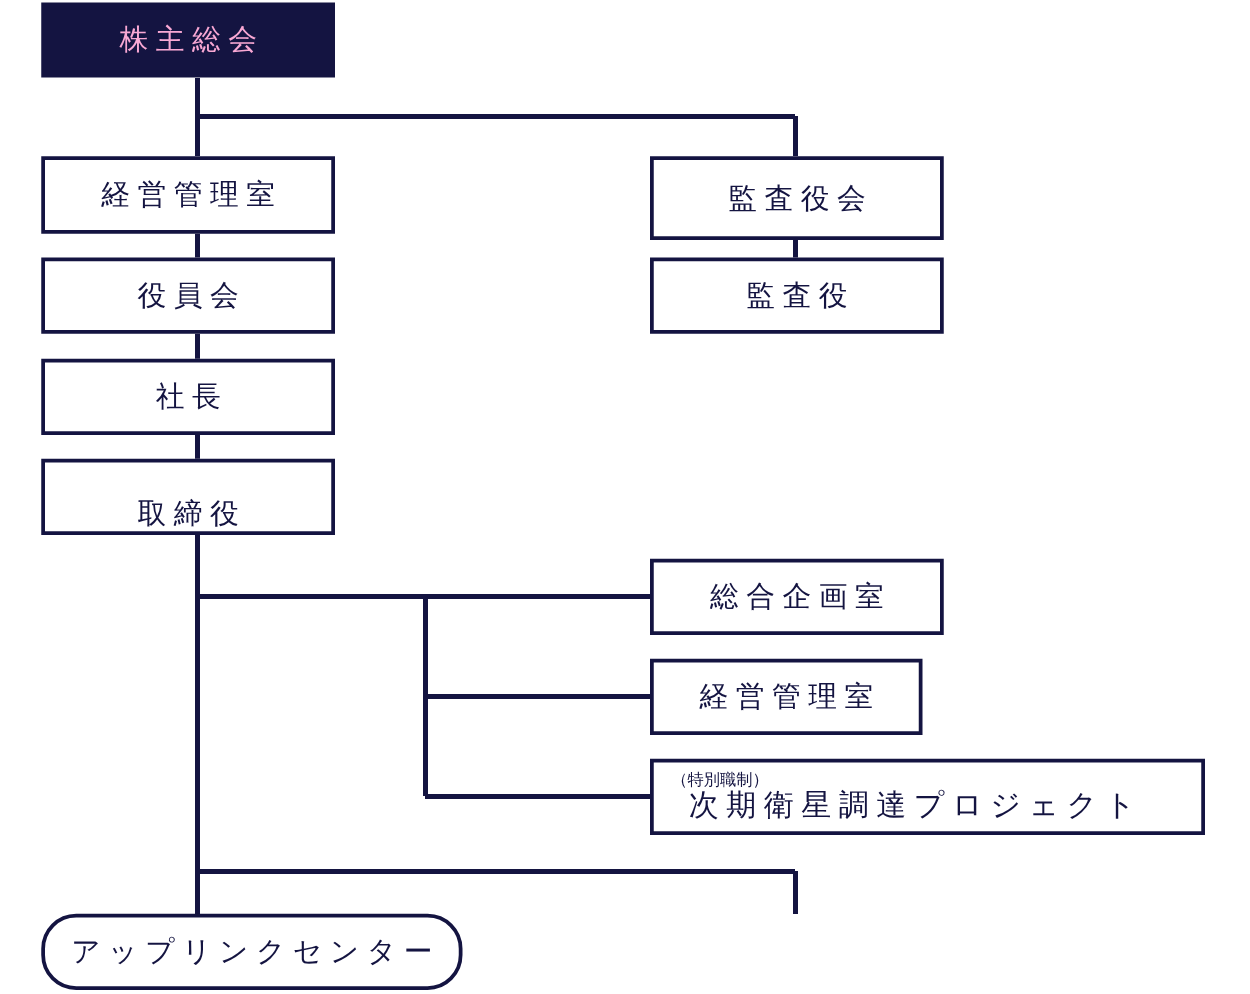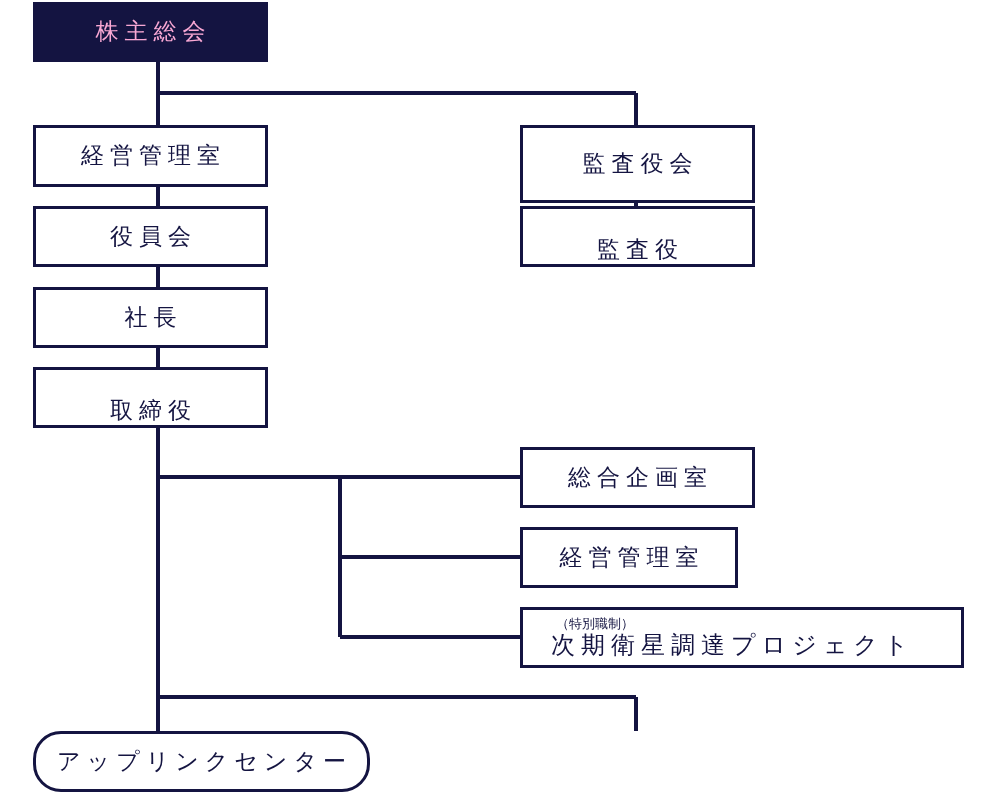--- a/index.html
+++ b/index.html
@@ -51,21 +51,21 @@
     white-space: nowrap;
     font-weight: 400;
   }
   .node-sublabel {
     font-size: 13px;
     letter-spacing: 0px;
     line-height: 1.1;
     white-space: nowrap;
     font-weight: 400;
     align-self: flex-start;
-    margin-left: 33px;
+    margin-left: 14px;
   }
   .node-box.special {
     align-items: flex-start;
     justify-content: center;
     padding-top: 2px;
   }
   .node-box.special .node-label {
     margin-left: 22px;
     font-size: 24px;
   }
@@ -113,29 +113,29 @@
   </svg>
 
   <div class="node-box filled" style="left:33px; top:2px; width:235px; height:60px;">
     <span class="node-label">株主総会</span>
   </div>
 
   <div class="node-box" style="left:33px; top:125px; width:235px; height:62px;">
     <span class="node-label">経営管理室</span>
   </div>
 
-  <div class="node-box" style="left:520px; top:125px; width:235px; height:78px;">
+  <div class="node-box" style="left:520px; top:125px; width:235px; height:67px;">
     <span class="node-label">監査役会</span>
   </div>
 
   <div class="node-box" style="left:33px; top:206px; width:235px; height:61px;">
     <span class="node-label">役員会</span>
   </div>
 
-  <div class="node-box" style="left:520px; top:206px; width:235px; height:61px;justify-content:flex-end;">
+  <div class="node-box" style="left:520px; top:206px; width:235px; height:61px;">
     <span class="node-label">監査役</span>
   </div>
 
   <div class="node-box" style="left:33px; top:287px; width:235px; height:61px;">
     <span class="node-label">社長</span>
   </div>
 
   <div class="node-box" style="left:33px; top:367px; width:235px; height:61px;justify-content:flex-end;">
     <span class="node-label">取締役</span>
   </div>

